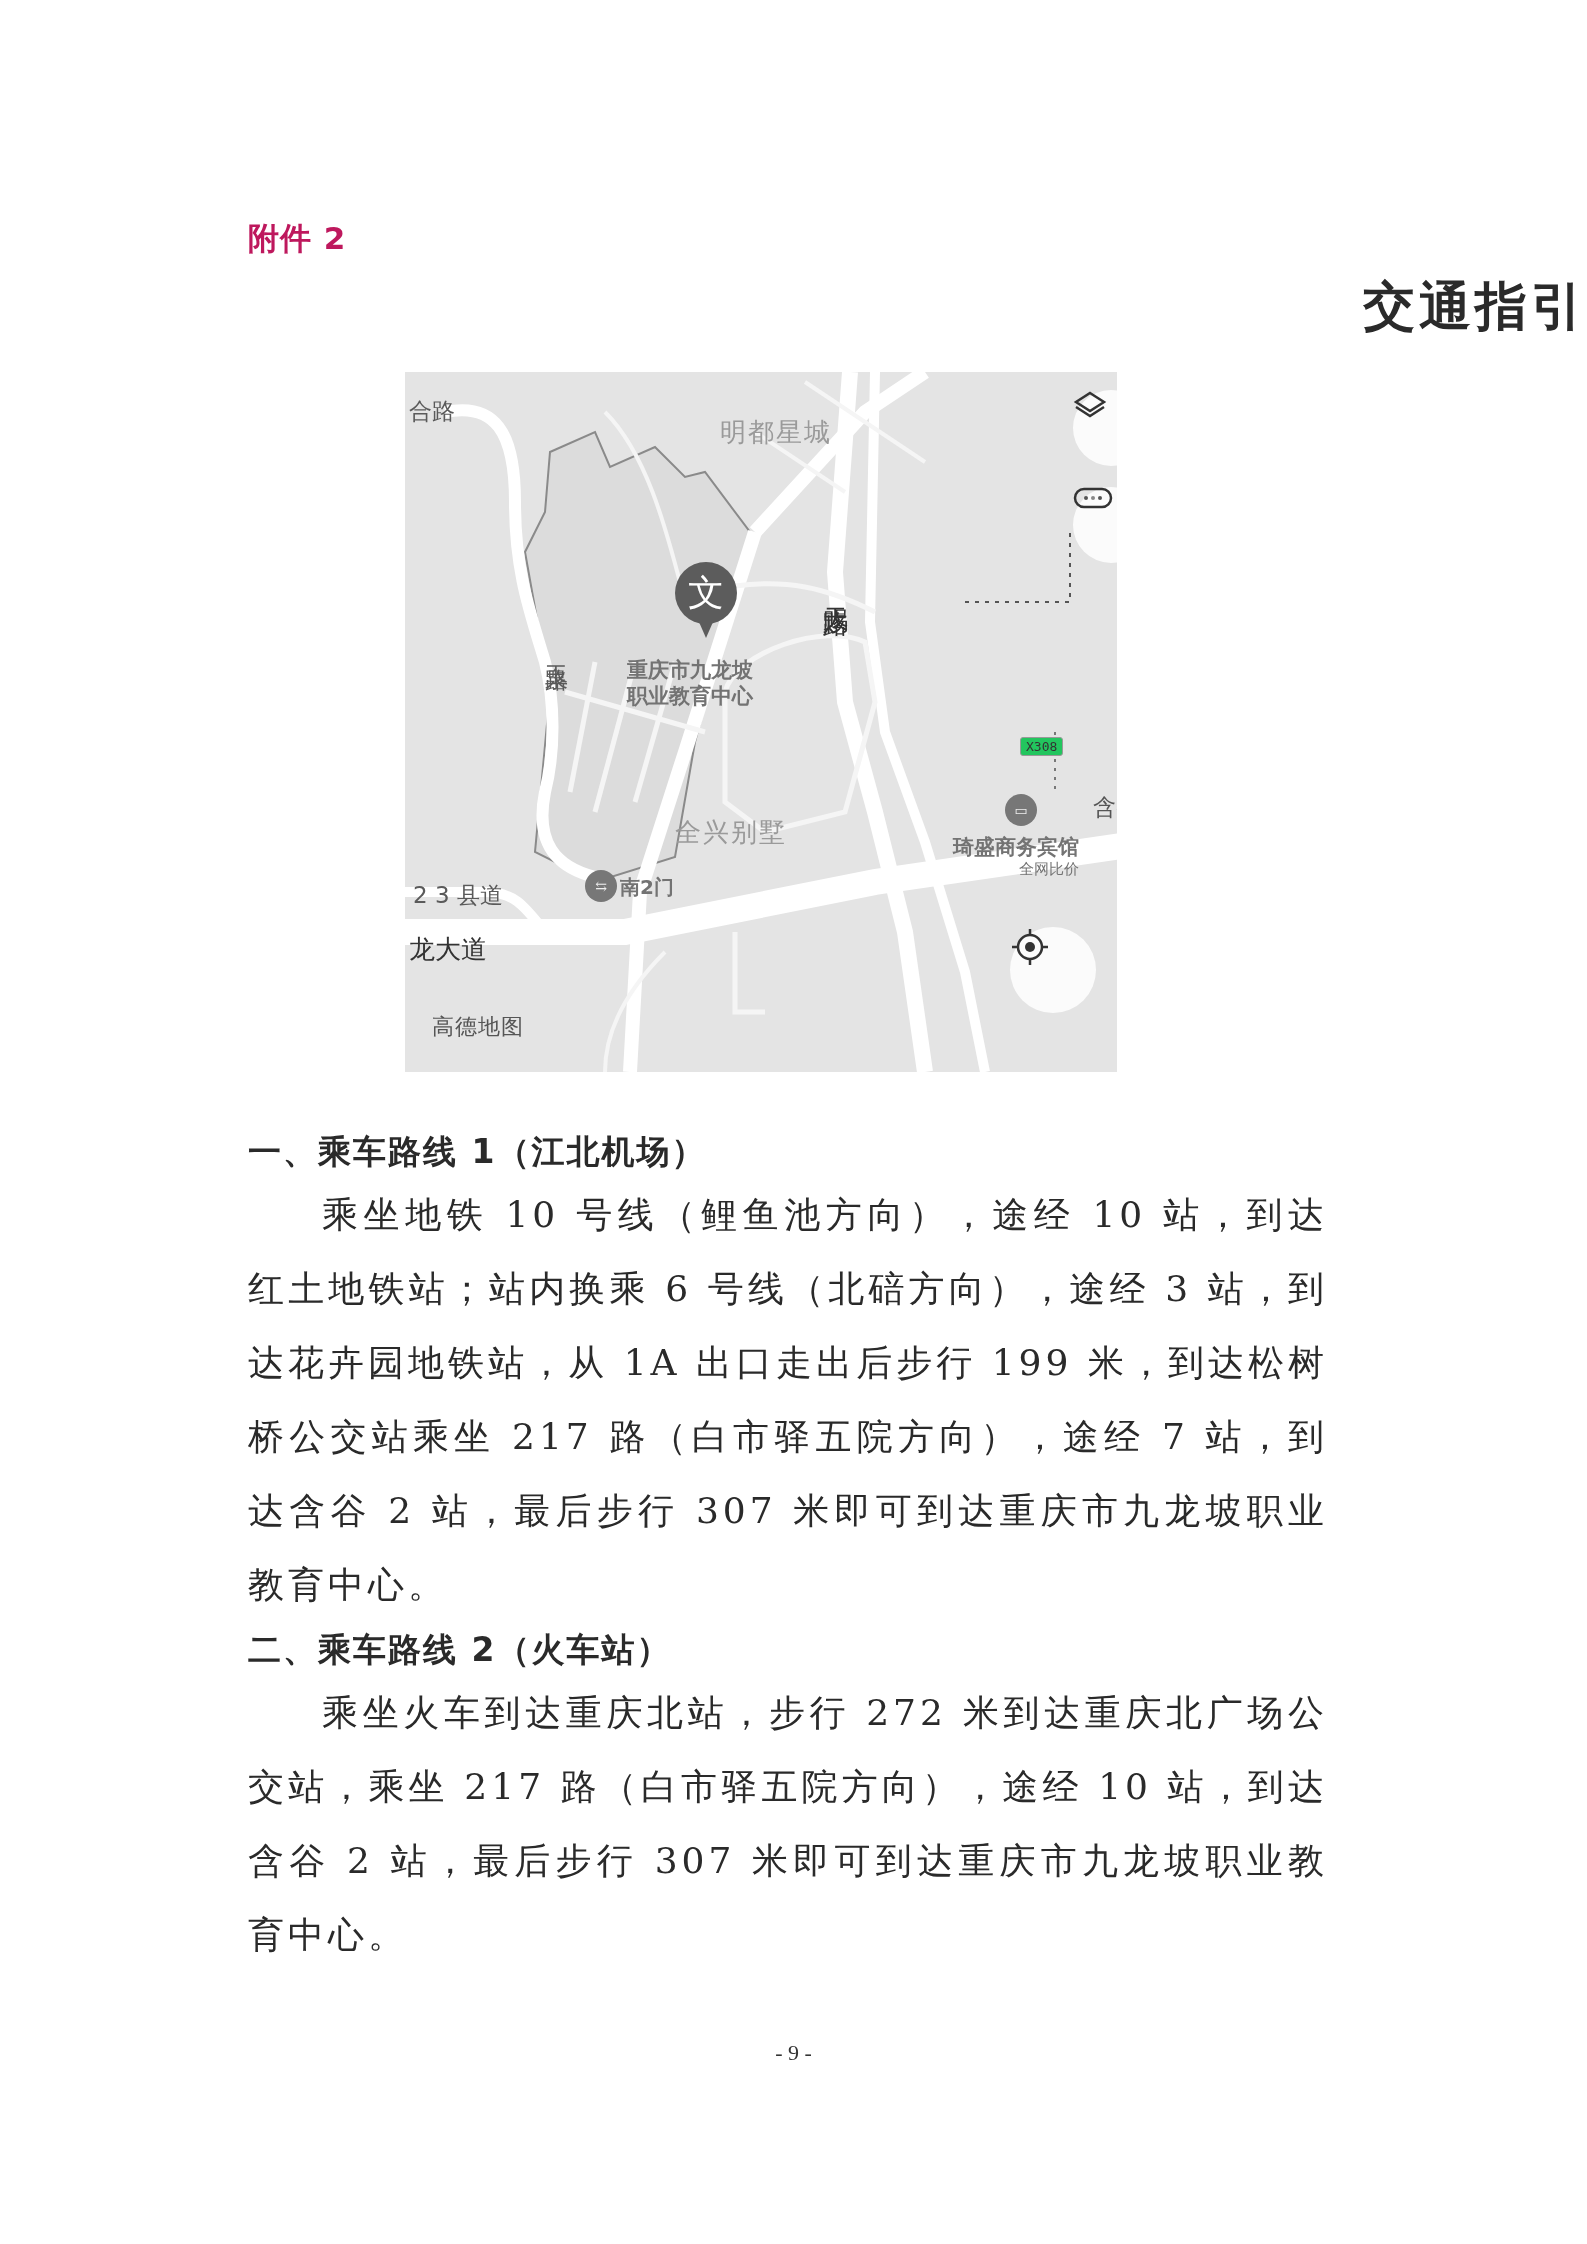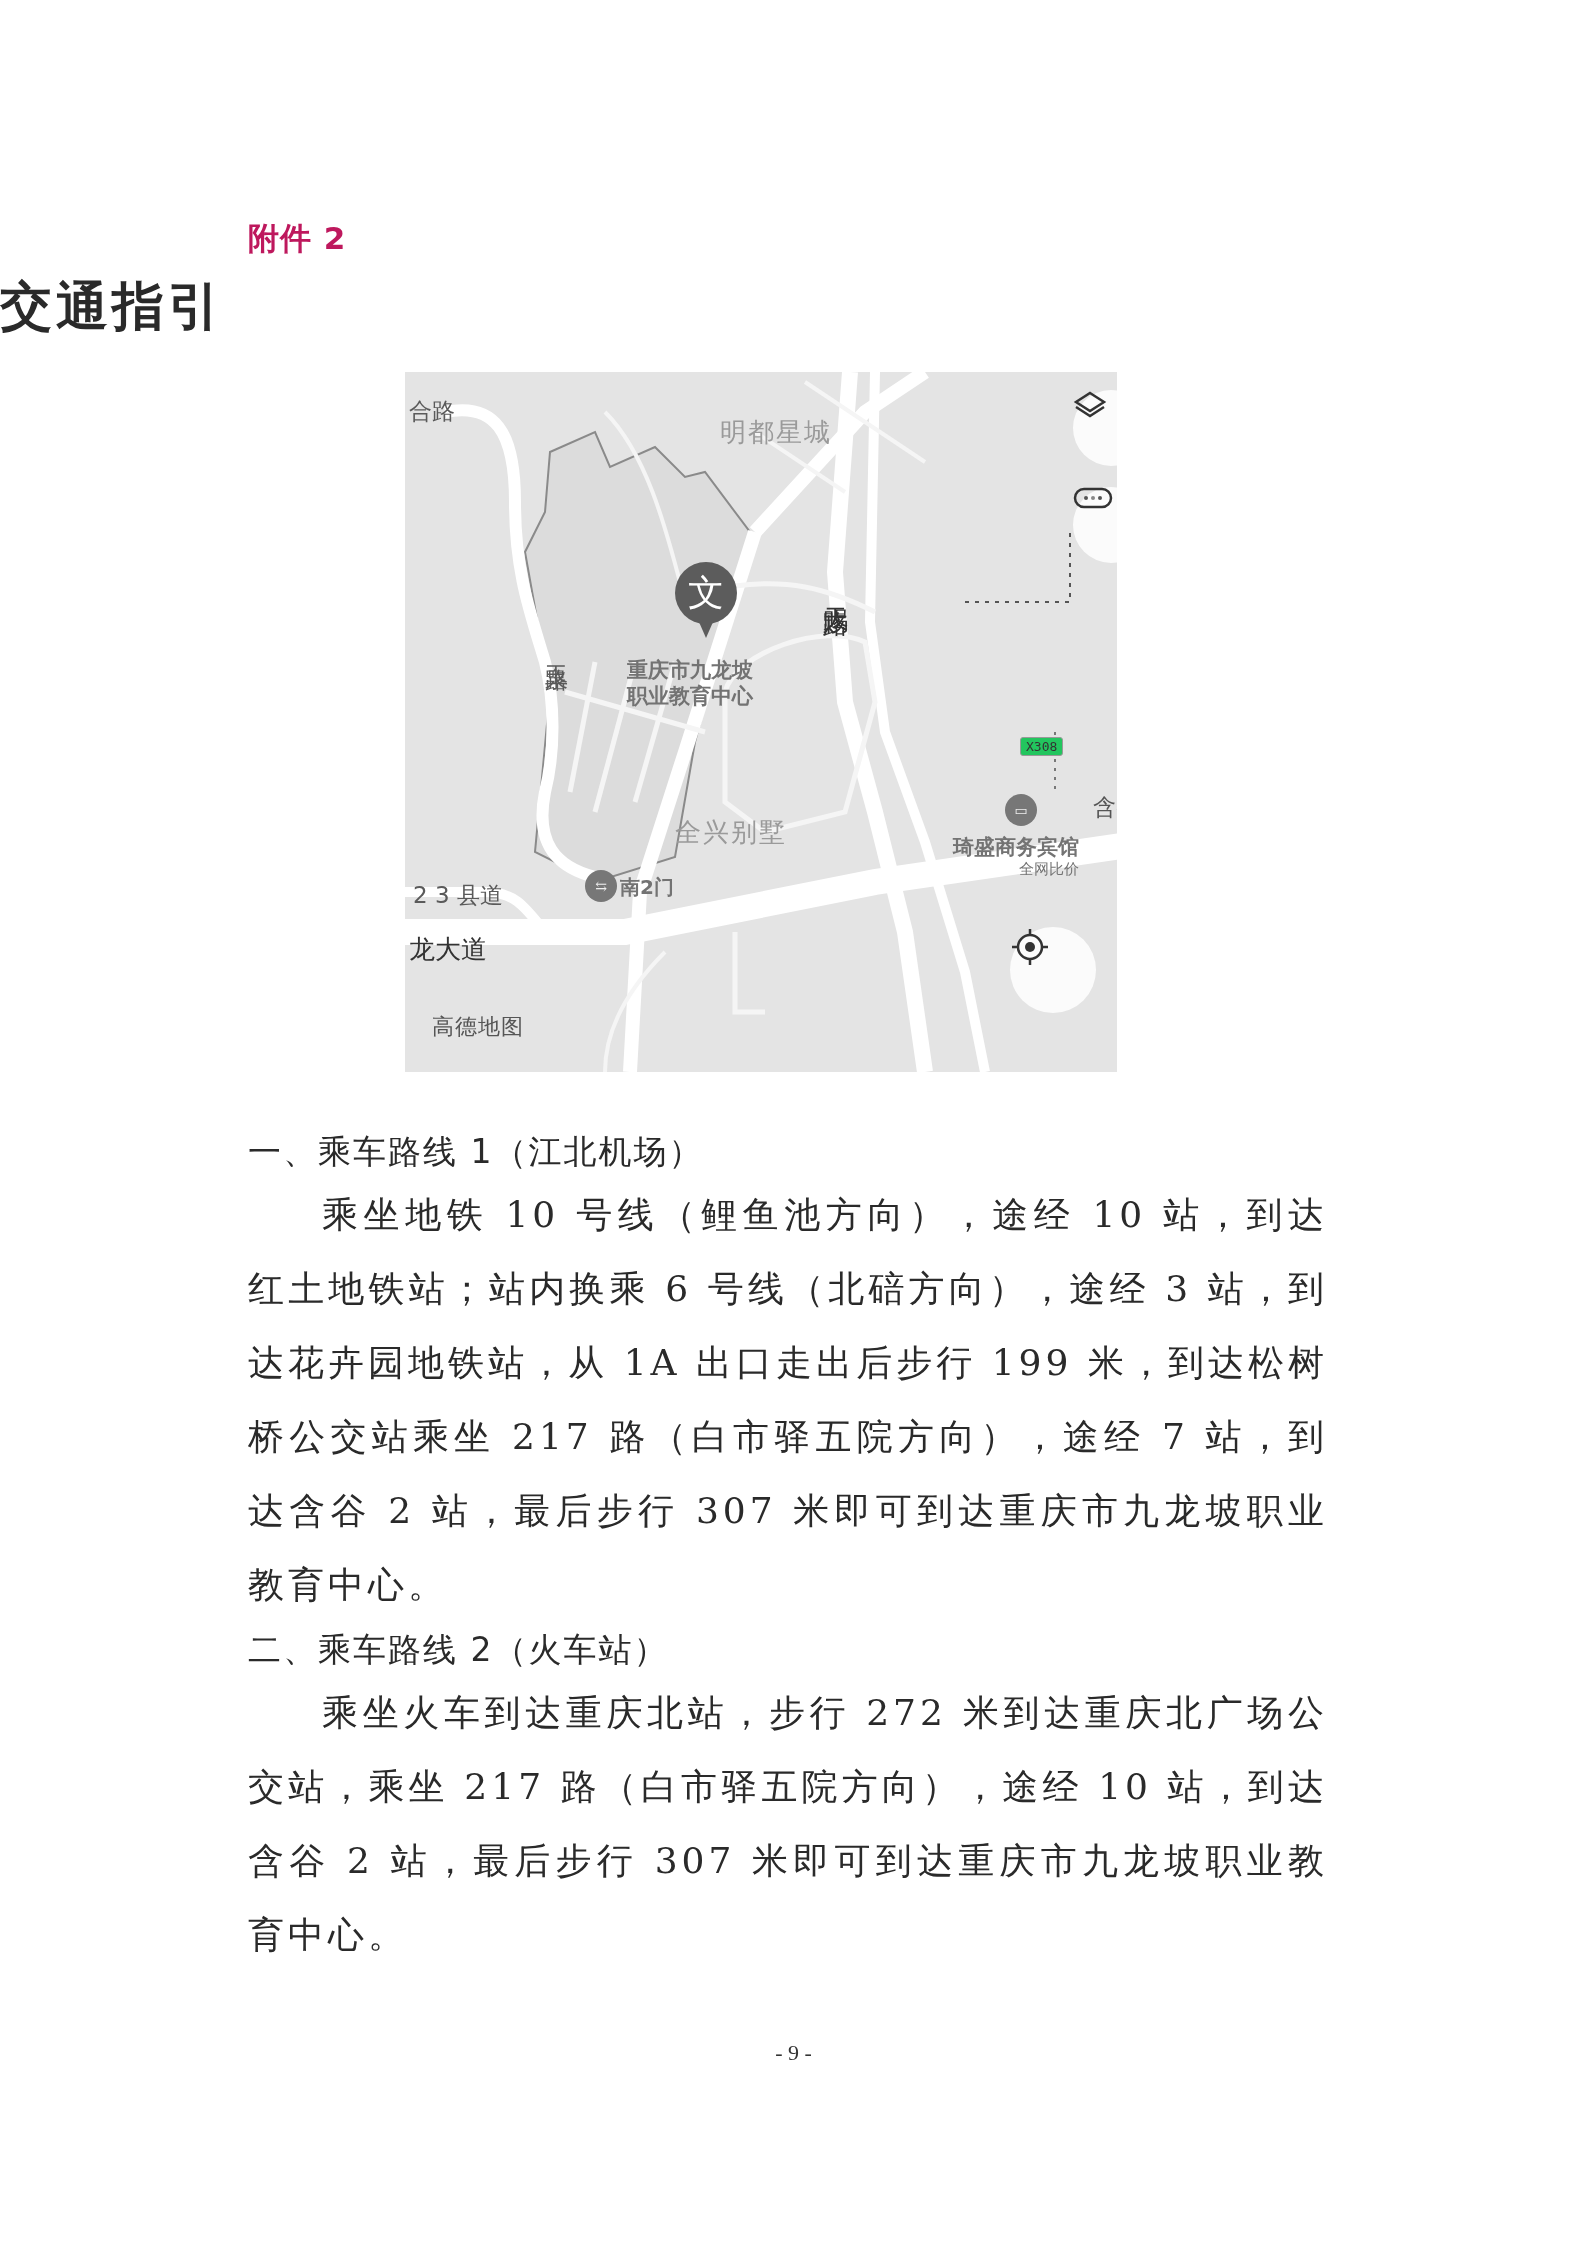--- a/index.html
+++ b/index.html
@@ -7,21 +7,21 @@
     width: 1587px; height: 2244px; position: relative; overflow: hidden;
     font-family: "DejaVu Serif", "Liberation Serif", serif;
     color: #222;
   }
   .attachment {
     position: absolute; left: 248px; top: 218px;
     font-family: "DejaVu Sans", "Liberation Sans", sans-serif;
     font-weight: bold; font-size: 31px; letter-spacing: 1px; color: #be185d;
   }
   .doc-title {
-    position: absolute; left: 0; right: 0; top: 272px; text-align: left;
+    position: absolute; left: 0; right: 0; top: 272px; text-align: right;
     font-family: "DejaVu Serif", "Liberation Serif", serif;
     font-weight: bold; font-size: 52px; letter-spacing: 4px; color: #2a2a2a;
   }
   .map {
     position: absolute; left: 405px; top: 372px; width: 712px; height: 700px;
     background: #e4e4e4; overflow: hidden;
   }
   .map svg { position: absolute; left: 0; top: 0; }
   .map-label {
     position: absolute; font-family: "DejaVu Sans", "Liberation Sans", sans-serif;
@@ -56,21 +56,21 @@
     background: #777; color: #eee; font-size: 14px;
     display: flex; align-items: center; justify-content: center;
   }
   .watermark {
     position: absolute; left: 27px; top: 640px; font-size: 22px; color: #555;
     font-family: "DejaVu Sans", sans-serif; letter-spacing: 1px;
   }
   .section-heading {
     position: absolute; left: 248px;
     font-family: "DejaVu Sans", "Liberation Sans", sans-serif;
-    font-weight: normal; font-size: 33px; letter-spacing: 2px; color: #2a2a2a;
+    font-weight: bold; font-size: 33px; letter-spacing: 2px; color: #2a2a2a;
   }
   .para {
     position: absolute; left: 248px; width: 1080px;
     font-size: 36px; line-height: 74px; letter-spacing: 4px;
     text-indent: 74px; color: #2a2a2a; text-align: justify;
     font-family: "DejaVu Serif", "Liberation Serif", serif;
   }
   .page-number {
     position: absolute; left: 0; right: 0; top: 2040px; text-align: center;
     font-size: 22px; color: #333; font-family: "Liberation Serif", serif;

